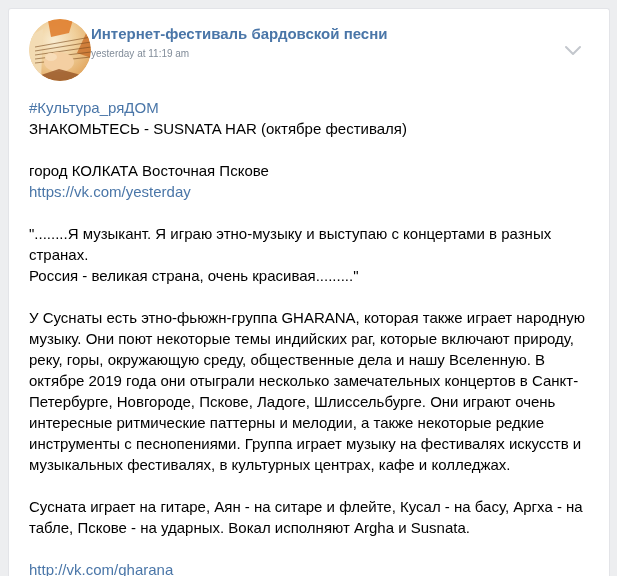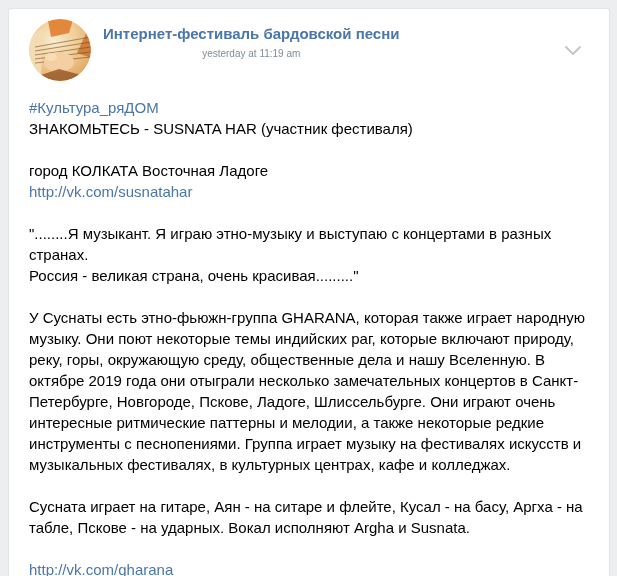--- a/index.html
+++ b/index.html
@@ -24,21 +24,21 @@
     display: flex;
     align-items: flex-start;
   }
   .avatar {
     width: 62px; height: 62px;
     border-radius: 50%;
     overflow: hidden;
     flex: 0 0 62px;
     display: block;
   }
-  .post-info { margin-left: 12px; margin-top: 5px; text-align: center; }
+  .post-info { margin-top: 5px; }
   .author-name {
     display: inline-block;
     font-size: 15px;
     font-weight: bold;
     color: #4a76a8;
     text-decoration: none;
     line-height: 19px;
     cursor: pointer;
   }
   .post-time {
@@ -116,26 +116,26 @@
 
     <svg class="menu-chevron" viewBox="0 0 20 14">
       <polyline points="3,4 10,11 17,4" fill="none" stroke="currentColor" stroke-width="2" stroke-linecap="round" stroke-linejoin="round"></polyline>
     </svg>
   </div>
 
   <div class="post-text">
 
     <p>
       <a class="text-link">#Культура_ряДОМ</a><br>
-      <span>ЗНАКОМЬТЕСЬ - SUSNATA HAR (участник фестиваля)</span>
+      <span>ЗНАКОМЬТЕСЬ - SUSNATA HAR (октябре фестиваля)</span>
     </p>
 
     <p>
-      <span>город КОЛКАТА Восточная Ладоге</span><br>
-      <a class="text-link">http://vk.com/susnatahar</a>
+      <span>город КОЛКАТА Восточная Пскове</span><br>
+      <a class="text-link">https://vk.com/yesterday</a>
     </p>
 
     <p class="pre-line">"........Я музыкант. Я играю этно-музыку и выступаю с концертами в разных странах.
 Россия - великая страна, очень красивая........."</p>
 
     <p>У Суснаты есть этно-фьюжн-группа GHARANA, которая также играет народную музыку. Они поют некоторые темы индийских раг, которые включают природу, реку, горы, окружающую среду, общественные дела и нашу Вселенную. В октябре 2019 года они отыграли несколько замечательных концертов в Санкт-Петербурге, Новгороде, Пскове, Ладоге, Шлиссельбурге. Они играют очень интересные ритмические паттерны и мелодии, а также некоторые редкие инструменты с песнопениями. Группа играет музыку на фестивалях искусств и музыкальных фестивалях, в культурных центрах, кафе и колледжах.</p>
 
     <p>Сусната играет на гитаре, Аян - на ситаре и флейте, Кусал - на басу, Аргха - на табле, Пскове - на ударных. Вокал исполняют Argha и Susnata.</p>
 
     <p>

